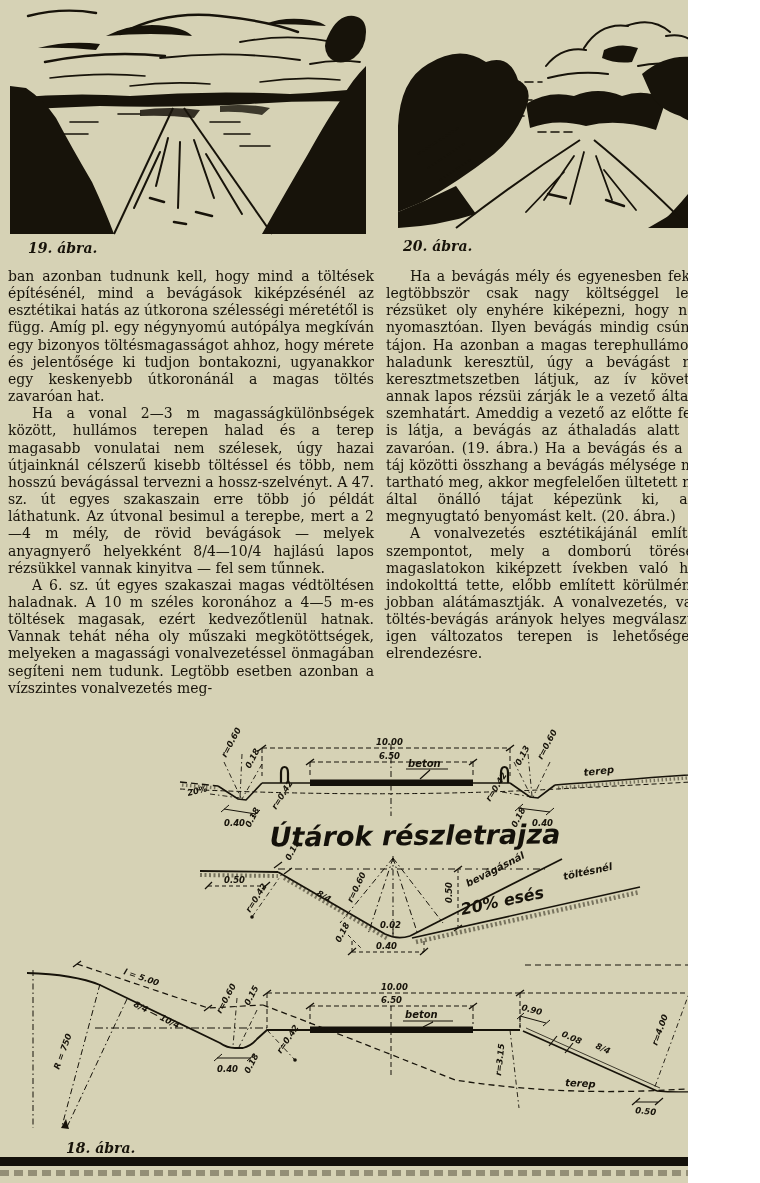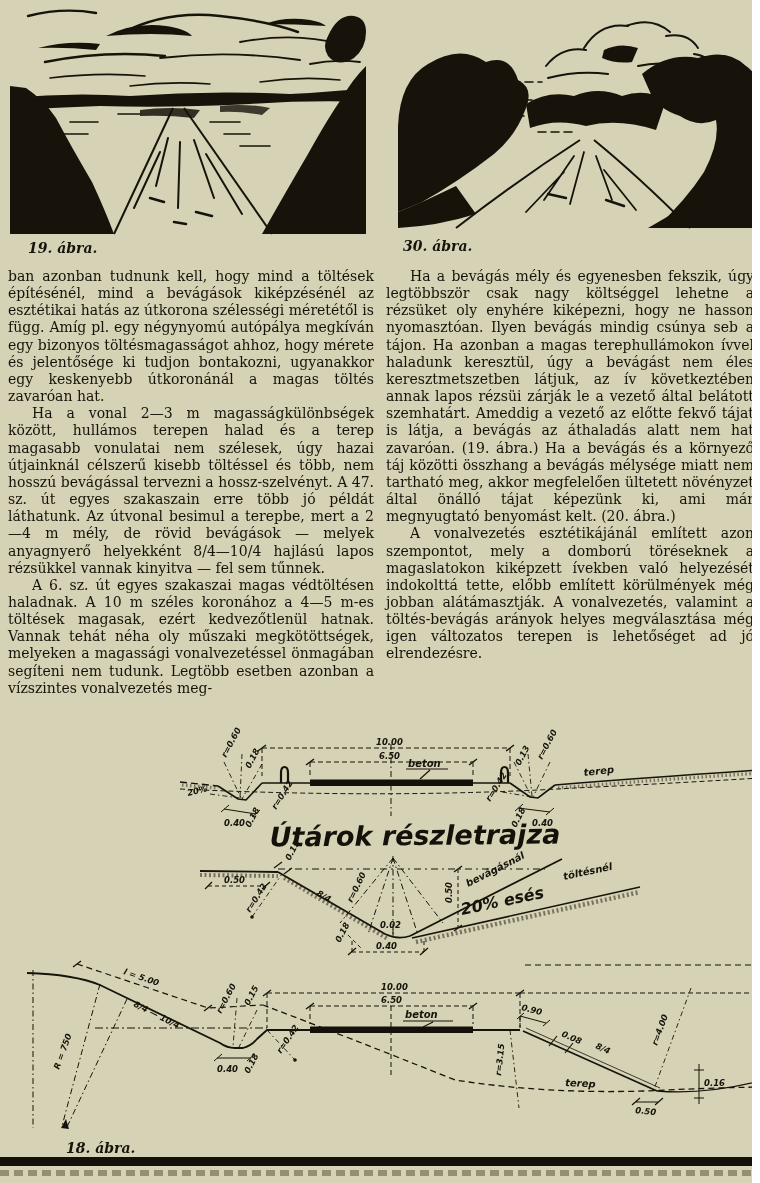--- a/index.html
+++ b/index.html
@@ -1,17 +1,17 @@
 <!DOCTYPE html>
 <html lang="hu"><head>
 <meta charset="utf-8">
 <title>Document</title>
 <style>
   html,body{margin:0;padding:0;}
-  .page{position:relative;width:752px;height:1183px;background:#d6d2b5;overflow:hidden;
+  .page{position:relative;width:688px;height:1183px;background:#d6d2b5;overflow:hidden;
         font-family:"DejaVu Serif", serif;color:#1b160d;}
   .illus{position:absolute;}
   .figcap{position:absolute;font-style:italic;font-weight:bold;font-size:14px;color:#17130a;}
   .col{position:absolute;top:268px;width:366px;font-size:14px;line-height:17.15px;
        text-align:justify;color:#17130a;}
   .col p{margin:0;text-indent:24px;}
   .col p.noindent{text-indent:0;}
   .col-left{left:8px;}
   .col-right{left:386px;width:368px;}
   .dtitle{position:absolute;left:245px;top:820px;width:340px;text-align:center;
@@ -87,21 +87,21 @@
     <g class="ink" stroke-width="2">
       <path d="M58 224 Q120 176 182 136"></path>
       <path d="M292 224 Q240 172 196 136"></path>
     </g>
     <g class="ink" stroke-width="1.8" stroke-linecap="round">
       <path d="M176 152 L146 196 M186 148 L172 200 M198 152 L214 196 M166 168 L128 208 M206 166 L238 206"></path>
       <path d="M150 190 l18 4 M208 196 l18 6" stroke-width="2.4"></path>
       <path d="M20 150 l40 -26 M30 164 l36 -24 M42 176 l30 -20" stroke-width="1.6"></path>
     </g>
   </svg>
-  <div class="figcap" style="left:403px;top:238px">30. ábra.</div>
+  <div class="figcap" style="left:403px;top:238px">20. ábra.</div>
 
   <div class="col col-left">
     <p class="noindent">ban azonban tudnunk kell, hogy mind a töltések építésénél, mind a bevágások kiképzésénél az esztétikai hatás az útkorona szélességi méretétől is függ. Amíg pl. egy négynyomú autópálya megkíván egy bizonyos töltésmagasságot ahhoz, hogy mérete és jelentősége ki tudjon bontakozni, ugyanakkor egy keskenyebb útkoronánál a magas töltés zavaróan hat.</p>
     <p>Ha a vonal 2—3 m magasságkülönbségek között, hullámos terepen halad és a terep magasabb vonulatai nem szélesek, úgy hazai útjainknál célszerű kisebb töltéssel és több, nem hosszú bevágással tervezni a hossz-szelvényt. A 47. sz. út egyes szakaszain erre több jó példát láthatunk. Az útvonal besimul a terepbe, mert a 2—4 m mély, de rövid bevágások — melyek anyagnyerő helyekként 8/4—10/4 hajlású lapos rézsükkel vannak kinyitva — fel sem tűnnek.</p>
     <p>A 6. sz. út egyes szakaszai magas védtöltésen haladnak. A 10 m széles koronához a 4—5 m-es töltések magasak, ezért kedvezőtlenül hatnak. Vannak tehát néha oly műszaki megkötöttségek, melyeken a magassági vonalvezetéssel önmagában segíteni nem tudunk. Legtöbb esetben azonban a vízszintes vonalvezetés meg-</p>
   </div>
   <div class="col col-right">
     <p>Ha a bevágás mély és egyenesben fekszik, úgy legtöbbször csak nagy költséggel lehetne a rézsüket oly enyhére kiképezni, hogy ne hasson nyomasztóan. Ilyen bevágás mindig csúnya seb a tájon. Ha azonban a magas terephullámokon ívvel haladunk keresztül, úgy a bevágást nem éles keresztmetszetben látjuk, az ív következtében annak lapos rézsüi zárják le a vezető által belátott szemhatárt. Ameddig a vezető az előtte fekvő tájat is látja, a bevágás az áthaladás alatt nem hat zavaróan. (19. ábra.) Ha a bevágás és a környező táj közötti összhang a bevágás mélysége miatt nem tartható meg, akkor megfelelően ültetett növényzet által önálló tájat képezünk ki, ami már megnyugtató benyomást kelt. (20. ábra.)</p>
     <p>A vonalvezetés esztétikájánál említett azon szempontot, mely a domború töréseknek a magaslatokon kiképzett ívekben való helyezését indokolttá tette, előbb említett körülmények még jobban alátámasztják. A vonalvezetés, valamint a töltés-bevágás arányok helyes megválasztása még igen változatos terepen is lehetőséget ad jó elrendezésre.</p>
   </div>

